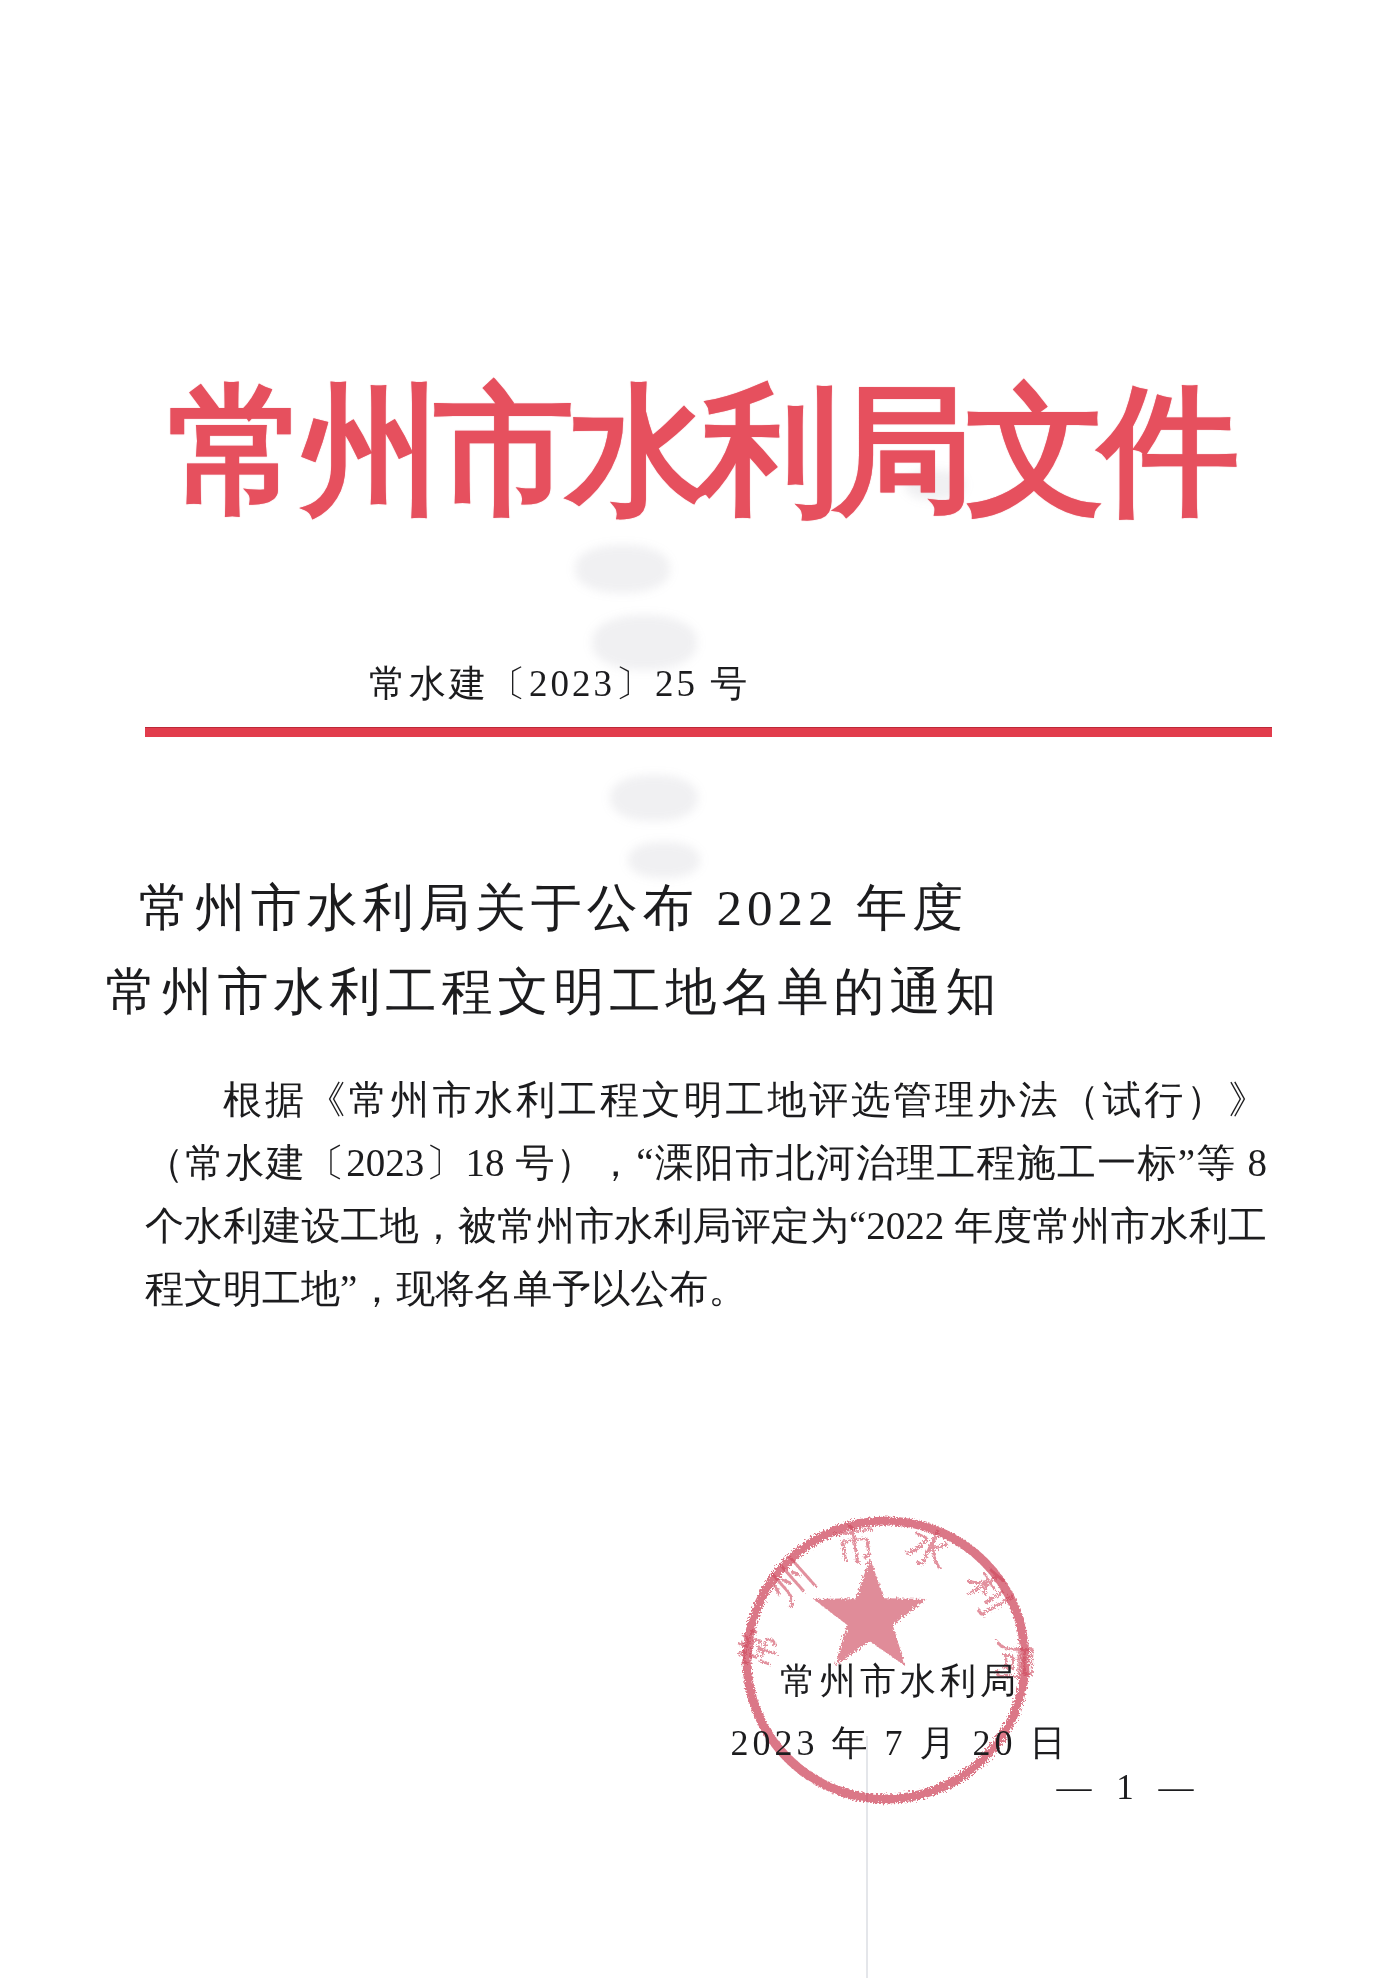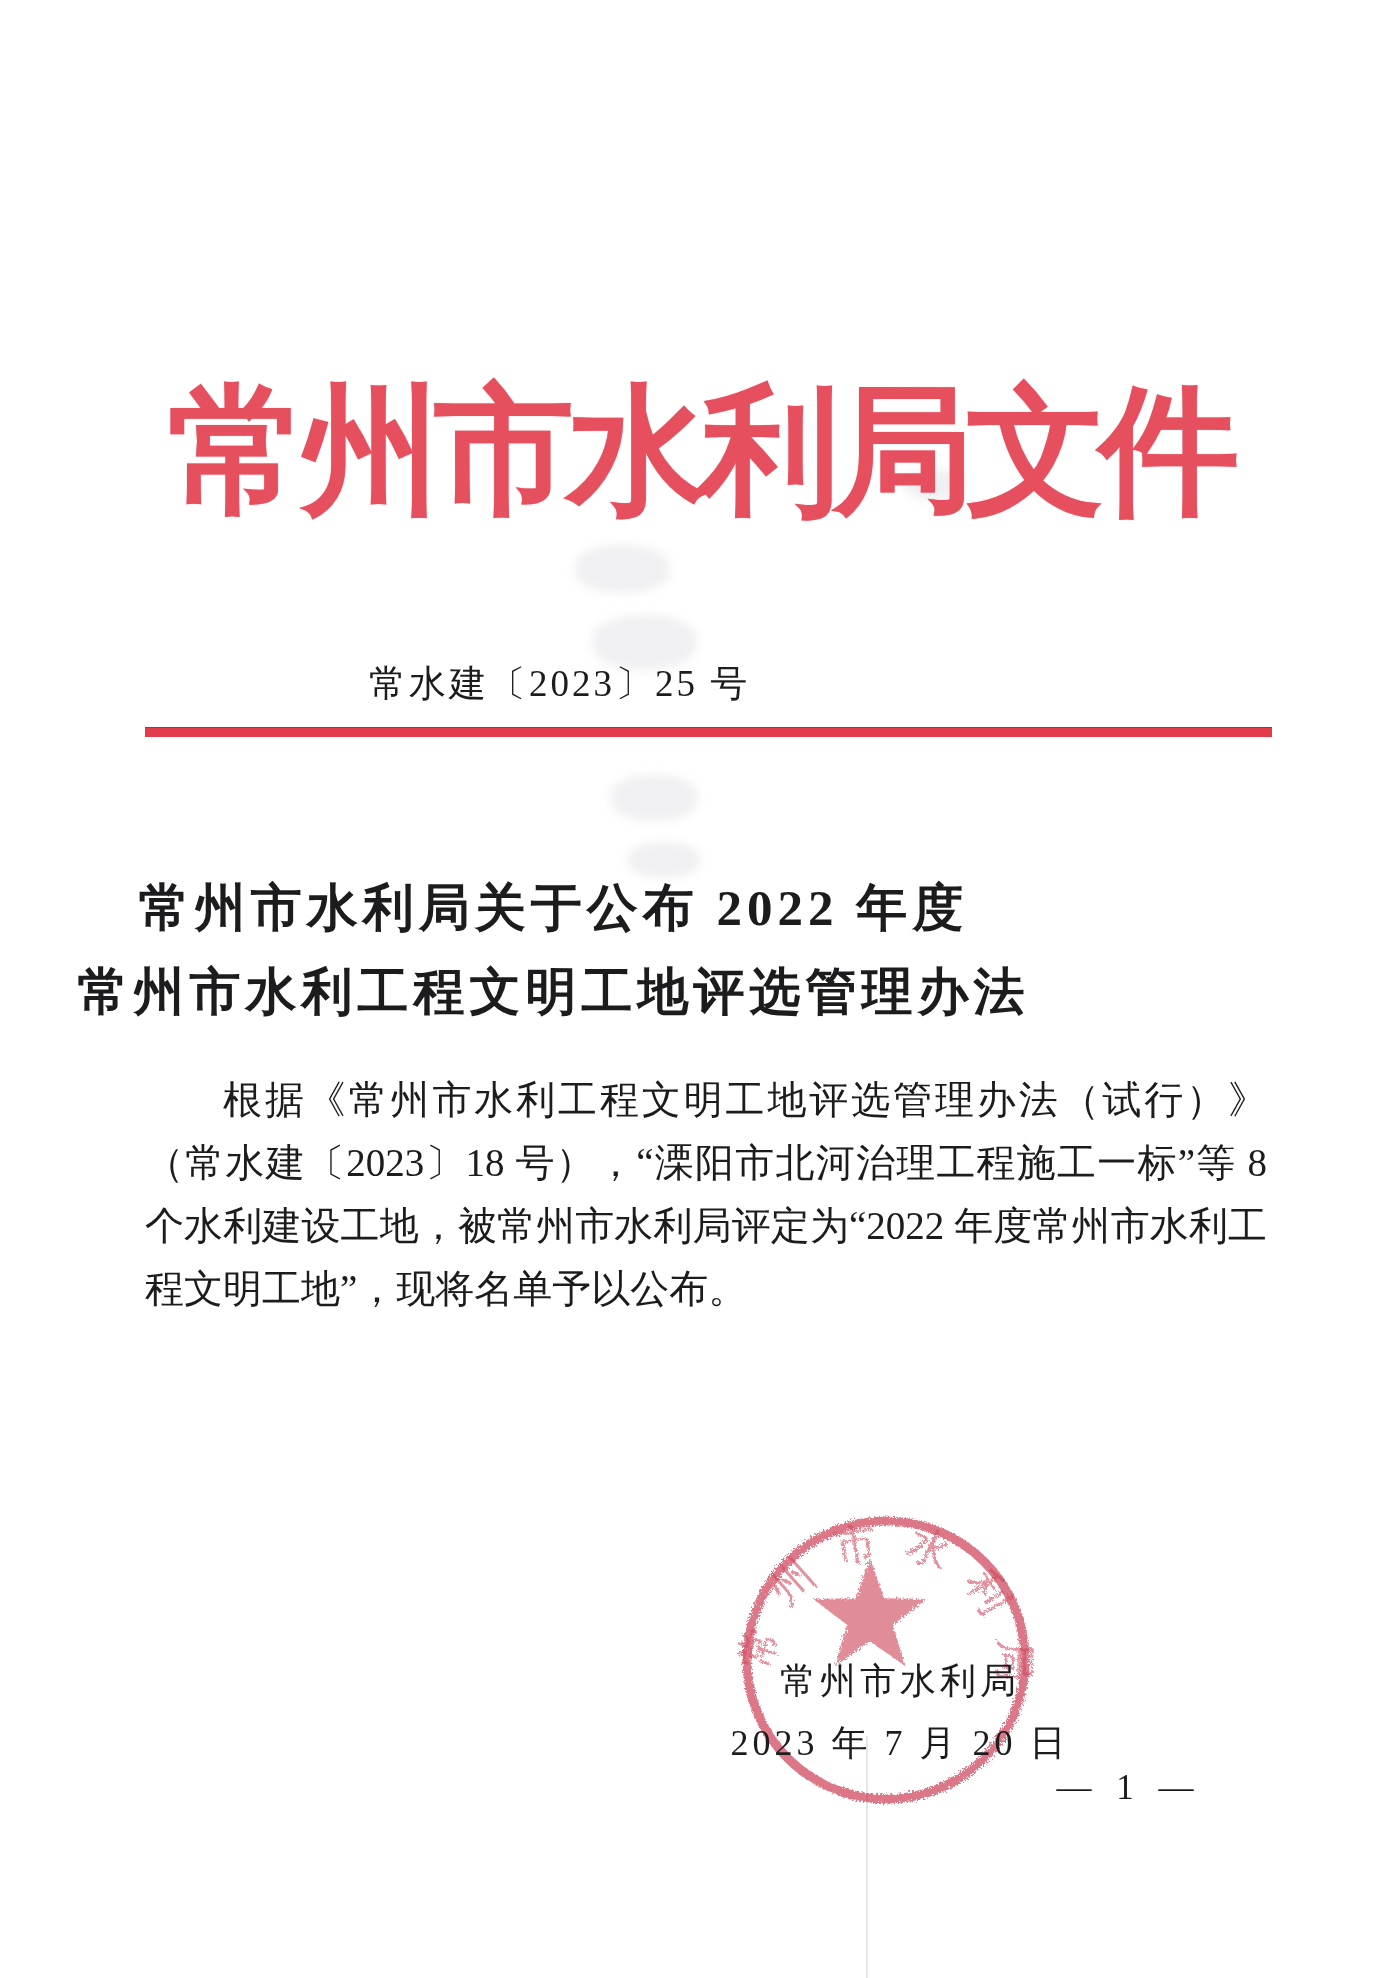--- a/index.html
+++ b/index.html
@@ -42,21 +42,21 @@
   .red-rule{
     position:absolute;top:727px;left:145px;
     width:1127px;height:10px;
     background:var(--rule-red);
     box-shadow:0 1px 0 rgba(150,20,35,.5) inset;
   }
   
   .doc-title{
     position:absolute;top:866px;left:0;width:1107px;
     text-align:center;
-    font-weight:700;
+    font-weight:400;
     font-size:51px;line-height:84px;
     letter-spacing:5px;
     white-space:nowrap;
   }
   
   .body-text{
     position:absolute;top:1068px;left:145px;width:1122px;
     font-size:39px;line-height:63px;
     text-align:justify;text-justify:inter-character;
   }
@@ -113,21 +113,21 @@
   <div class="smudge" style="left:905px;top:470px;width:60px;height:30px;"></div>
 
   <div class="masthead">常州市水利局文件</div>
 
   <div class="doc-number">常水建〔2023〕25 号</div>
 
   <div class="red-rule"></div>
 
   <div class="doc-title">
     <div>常州市水利局关于公布 2022 年度</div>
-    <div>常州市水利工程文明工地评选管理办法</div>
+    <div>常州市水利工程文明工地名单的通知</div>
   </div>
 
   <div class="body-text">
     <p class="indent">根据《常州市水利工程文明工地评选管理办法（试行）》（常水建〔2023〕18 号），“溧阳市北河治理工程施工一标”等 8 个水利建设工地，被常州市水利局评定为“2022 年度常州市水利工程文明工地”，现将名单予以公布。</p>
   </div>
 
   <svg class="seal" viewBox="0 0 300 300" aria-hidden="true">
     <defs>
       <filter id="stamp-grain" x="-10%" y="-10%" width="120%" height="120%">
         <feTurbulence type="fractalNoise" baseFrequency="0.55" numOctaves="2" result="n"></feTurbulence>

